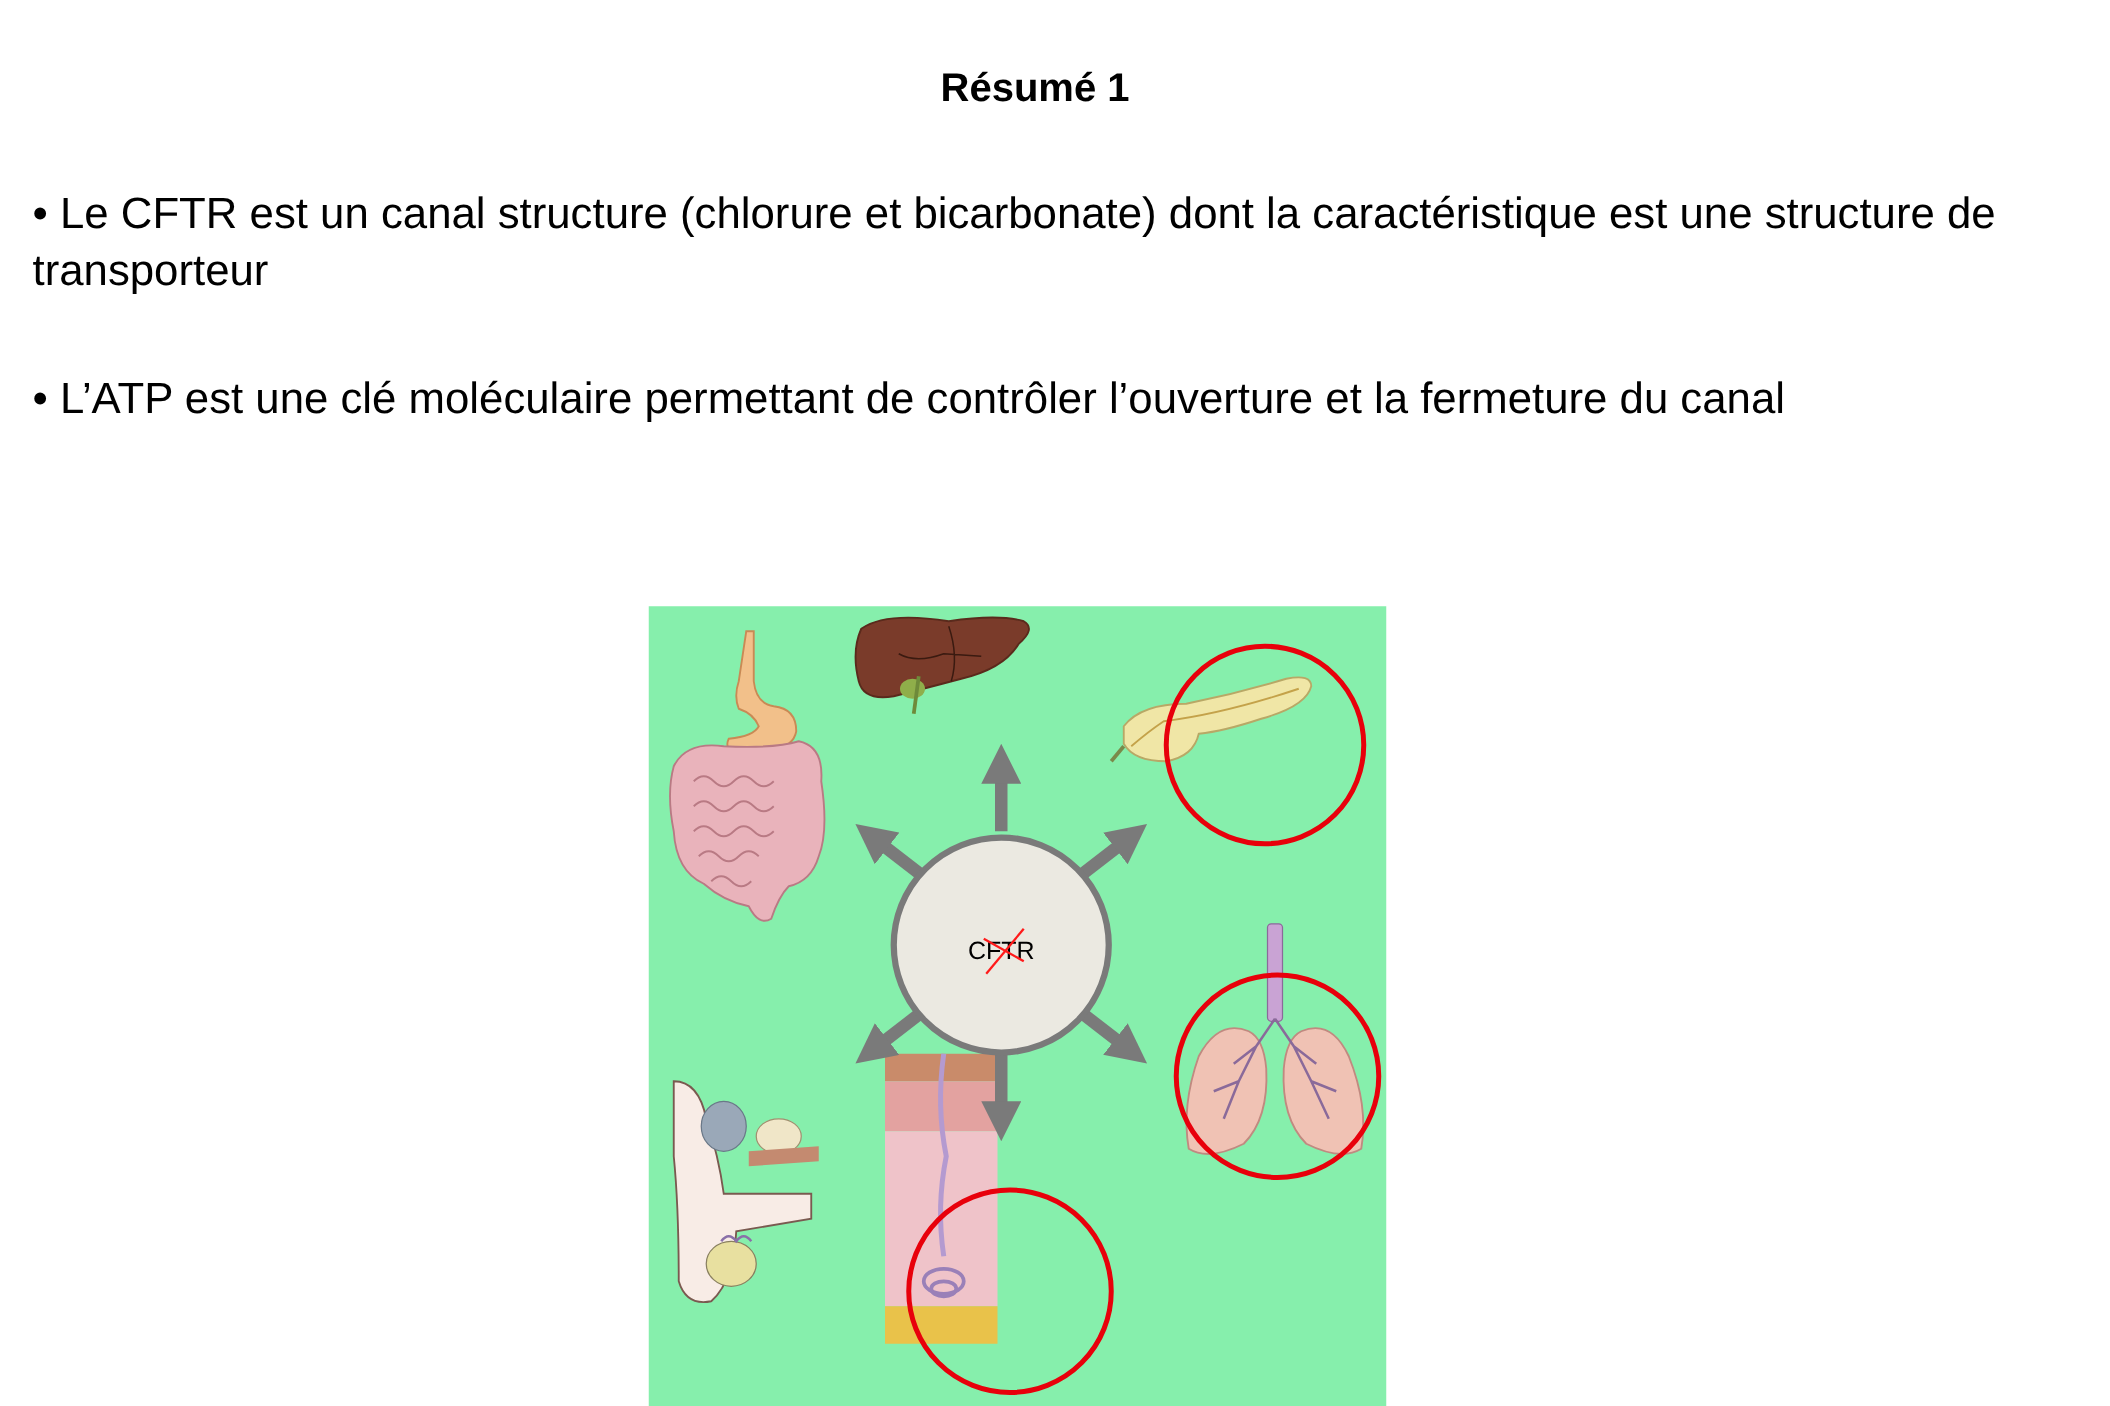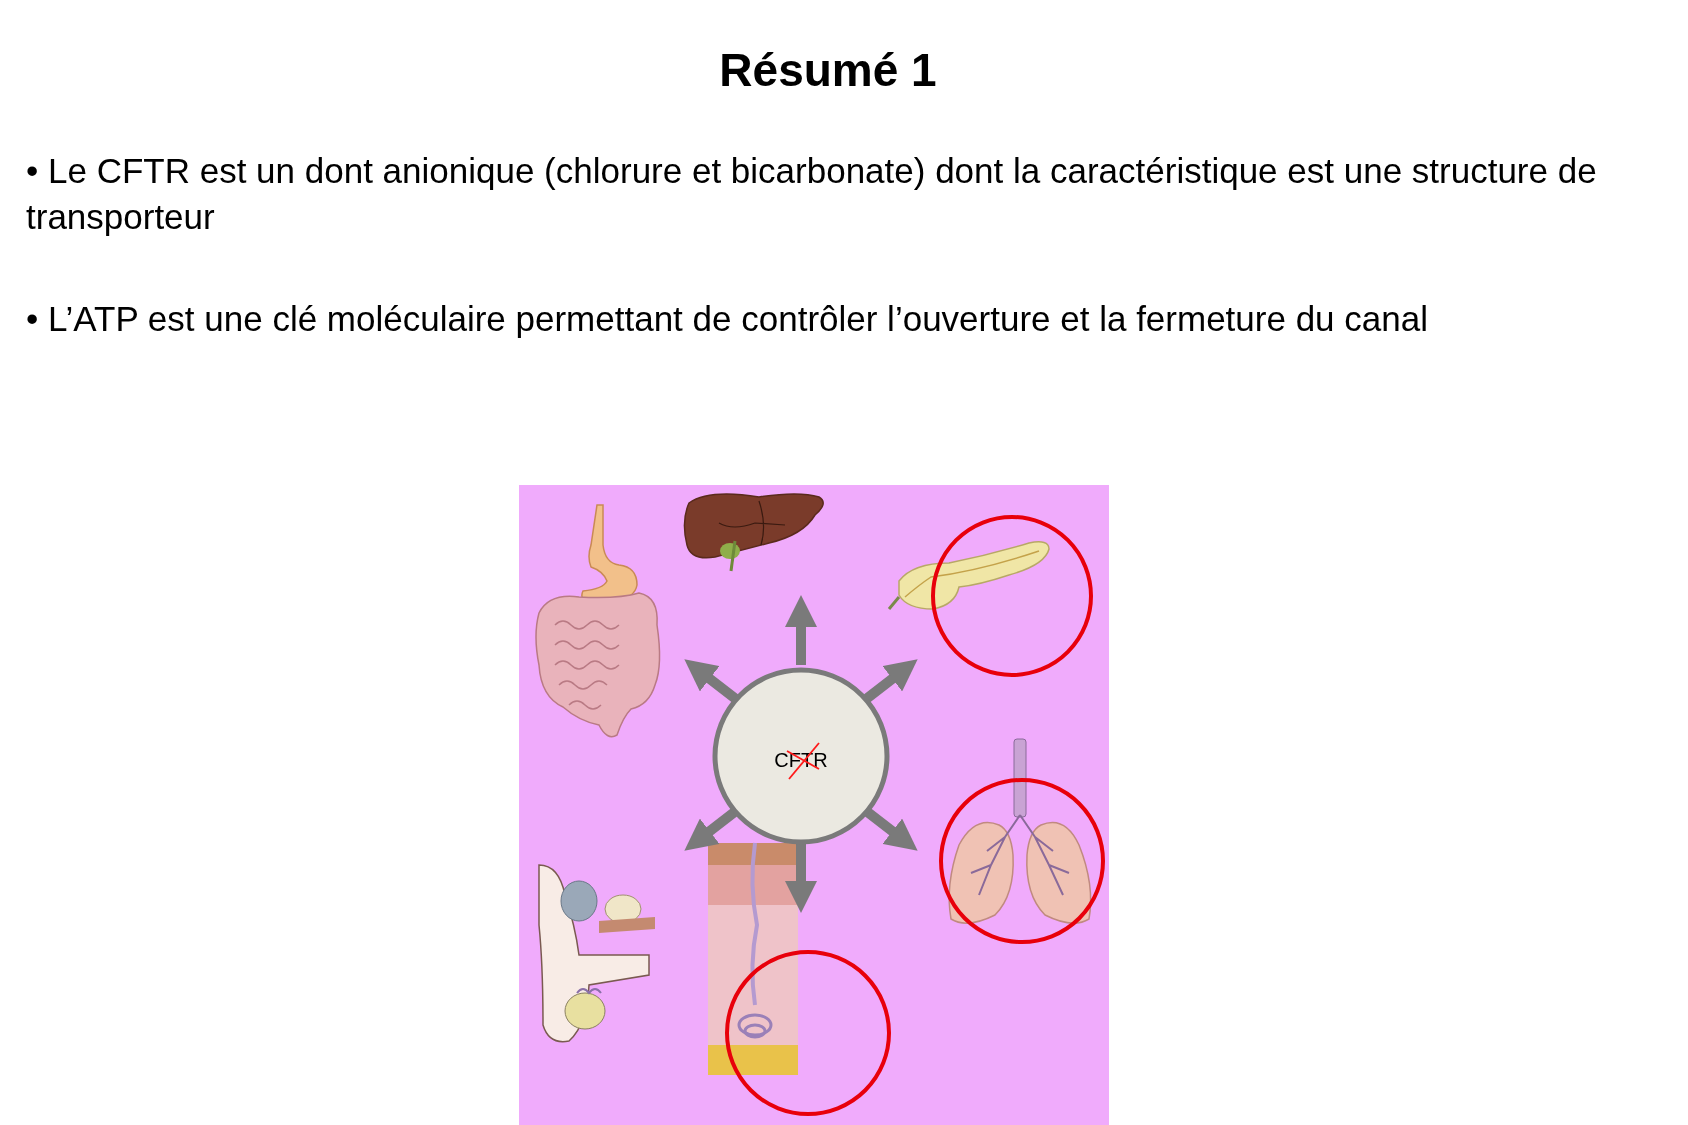--- a/index.html
+++ b/index.html
@@ -1,31 +1,31 @@
 <!DOCTYPE html>
 <html><head>
 <meta charset="utf-8">
 <style>
   html, body { margin:0; padding:0; background:#ffffff; }
   body { width:1688px; height:1125px; position:relative; overflow:hidden;
          font-family:"Liberation Sans", sans-serif; color:#000; }
   .title { position:absolute; left:0; width:1656px; top:42px; text-align:center;
-           font-weight:bold; font-size:46px; line-height:56px; }
+           font-weight:bold; font-size:32px; line-height:56px; }
   .bullets { position:absolute; left:26px; top:148px; width:1640px; font-size:35px; line-height:46px; }
   .bullet { margin:0 0 56px 0; }
-  .figure { position:absolute; left:519px; top:485px; width:590px; height:640px; background:#f0abfc; }
+  .figure { position:absolute; left:519px; top:485px; width:590px; height:640px; background:#86efac; }
   .figure svg { position:absolute; left:0; top:0; }
 </style>
 </head>
 <body>
 
 <div class="title">Résumé 1</div>
 
 <div class="bullets">
-  <div class="bullet">• Le CFTR est un dont anionique (chlorure et bicarbonate) dont la caractéristique est une structure de transporteur</div>
+  <div class="bullet">• Le CFTR est un canal structure (chlorure et bicarbonate) dont la caractéristique est une structure de transporteur</div>
   <div class="bullet">• L’ATP est une clé moléculaire permettant de contrôler l’ouverture et la fermeture du canal</div>
 </div>
 
 <div class="figure">
   <svg width="590" height="640" viewBox="0 0 590 640">
     <defs>
       <marker id="ah" viewBox="0 0 10 10" refX="5" refY="5" markerWidth="3.2" markerHeight="3.2" orient="auto">
         <path d="M0,0 L10,5 L0,10 z" fill="#7a7a7a"></path>
       </marker>
     </defs>

